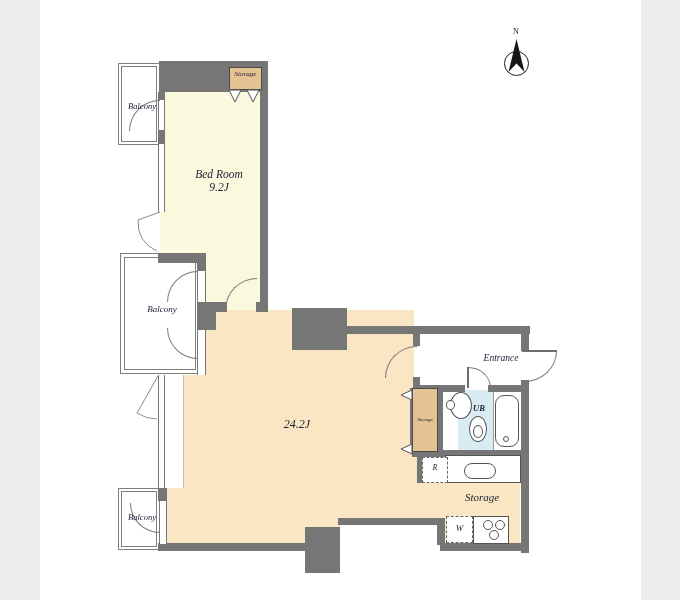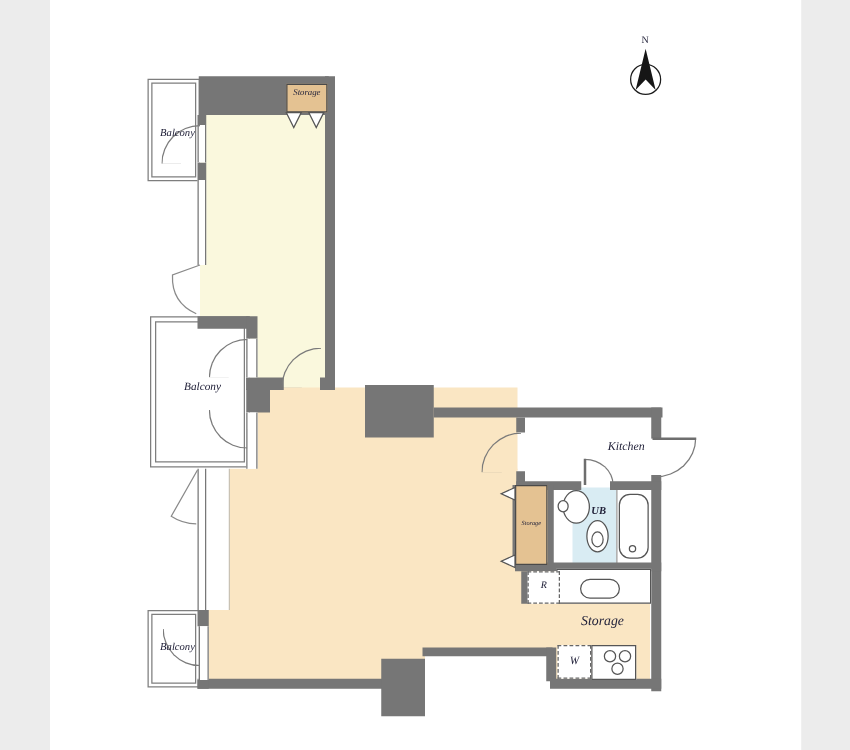--- a/index.html
+++ b/index.html
@@ -138,27 +138,32 @@
     <path d="M160,212 L138,220 Q137,242 157,251" fill="none" stroke="#8a8a8a" stroke-width="1"></path>
     <path d="M158,376 L137,413 Q146,419 157,419" fill="none" stroke="#8a8a8a" stroke-width="1"></path>
   </svg>
 
   <div class="lbl" style="left:506px;top:28px;width:20px;font-size:8px;font-style:normal;">N</div>
 
   <div class="lbl" style="left:229px;top:71px;width:33px;font-size:7px;">Storage</div>
 
   <div class="lbl" style="left:112px;top:102px;width:60px;font-size:8.5px;">Balcony</div>
 
+  <div class="lbl" style="left:160px;top:168px;width:118px;font-size:11.5px;">
+    <div>Bed Room</div>
+    <div>9.2J</div>
+  </div>
 
   <div class="lbl" style="left:132px;top:304px;width:60px;font-size:9px;">Balcony</div>
 
   <div class="lbl" style="left:227px;top:418px;width:140px;font-size:12px;">
+    <div>24.2J</div>
   </div>
 
-  <div class="lbl" style="left:461px;top:353px;width:80px;font-size:9.5px;">Kitchen</div>
+  <div class="lbl" style="left:461px;top:353px;width:80px;font-size:9.5px;">Entrance</div>
 
   <div class="lbl" style="left:459px;top:404px;width:40px;font-size:8.5px;font-weight:bold;">UB</div>
 
   <div class="lbl" style="left:412px;top:417px;width:26px;font-size:5px;">Storage</div>
 
   <div class="lbl" style="left:422px;top:464px;width:26px;font-size:8px;">R</div>
 
   <div class="lbl" style="left:442px;top:491px;width:80px;font-size:11px;">Storage</div>
 
   <div class="lbl" style="left:112px;top:513px;width:60px;font-size:8.5px;">Balcony</div>

